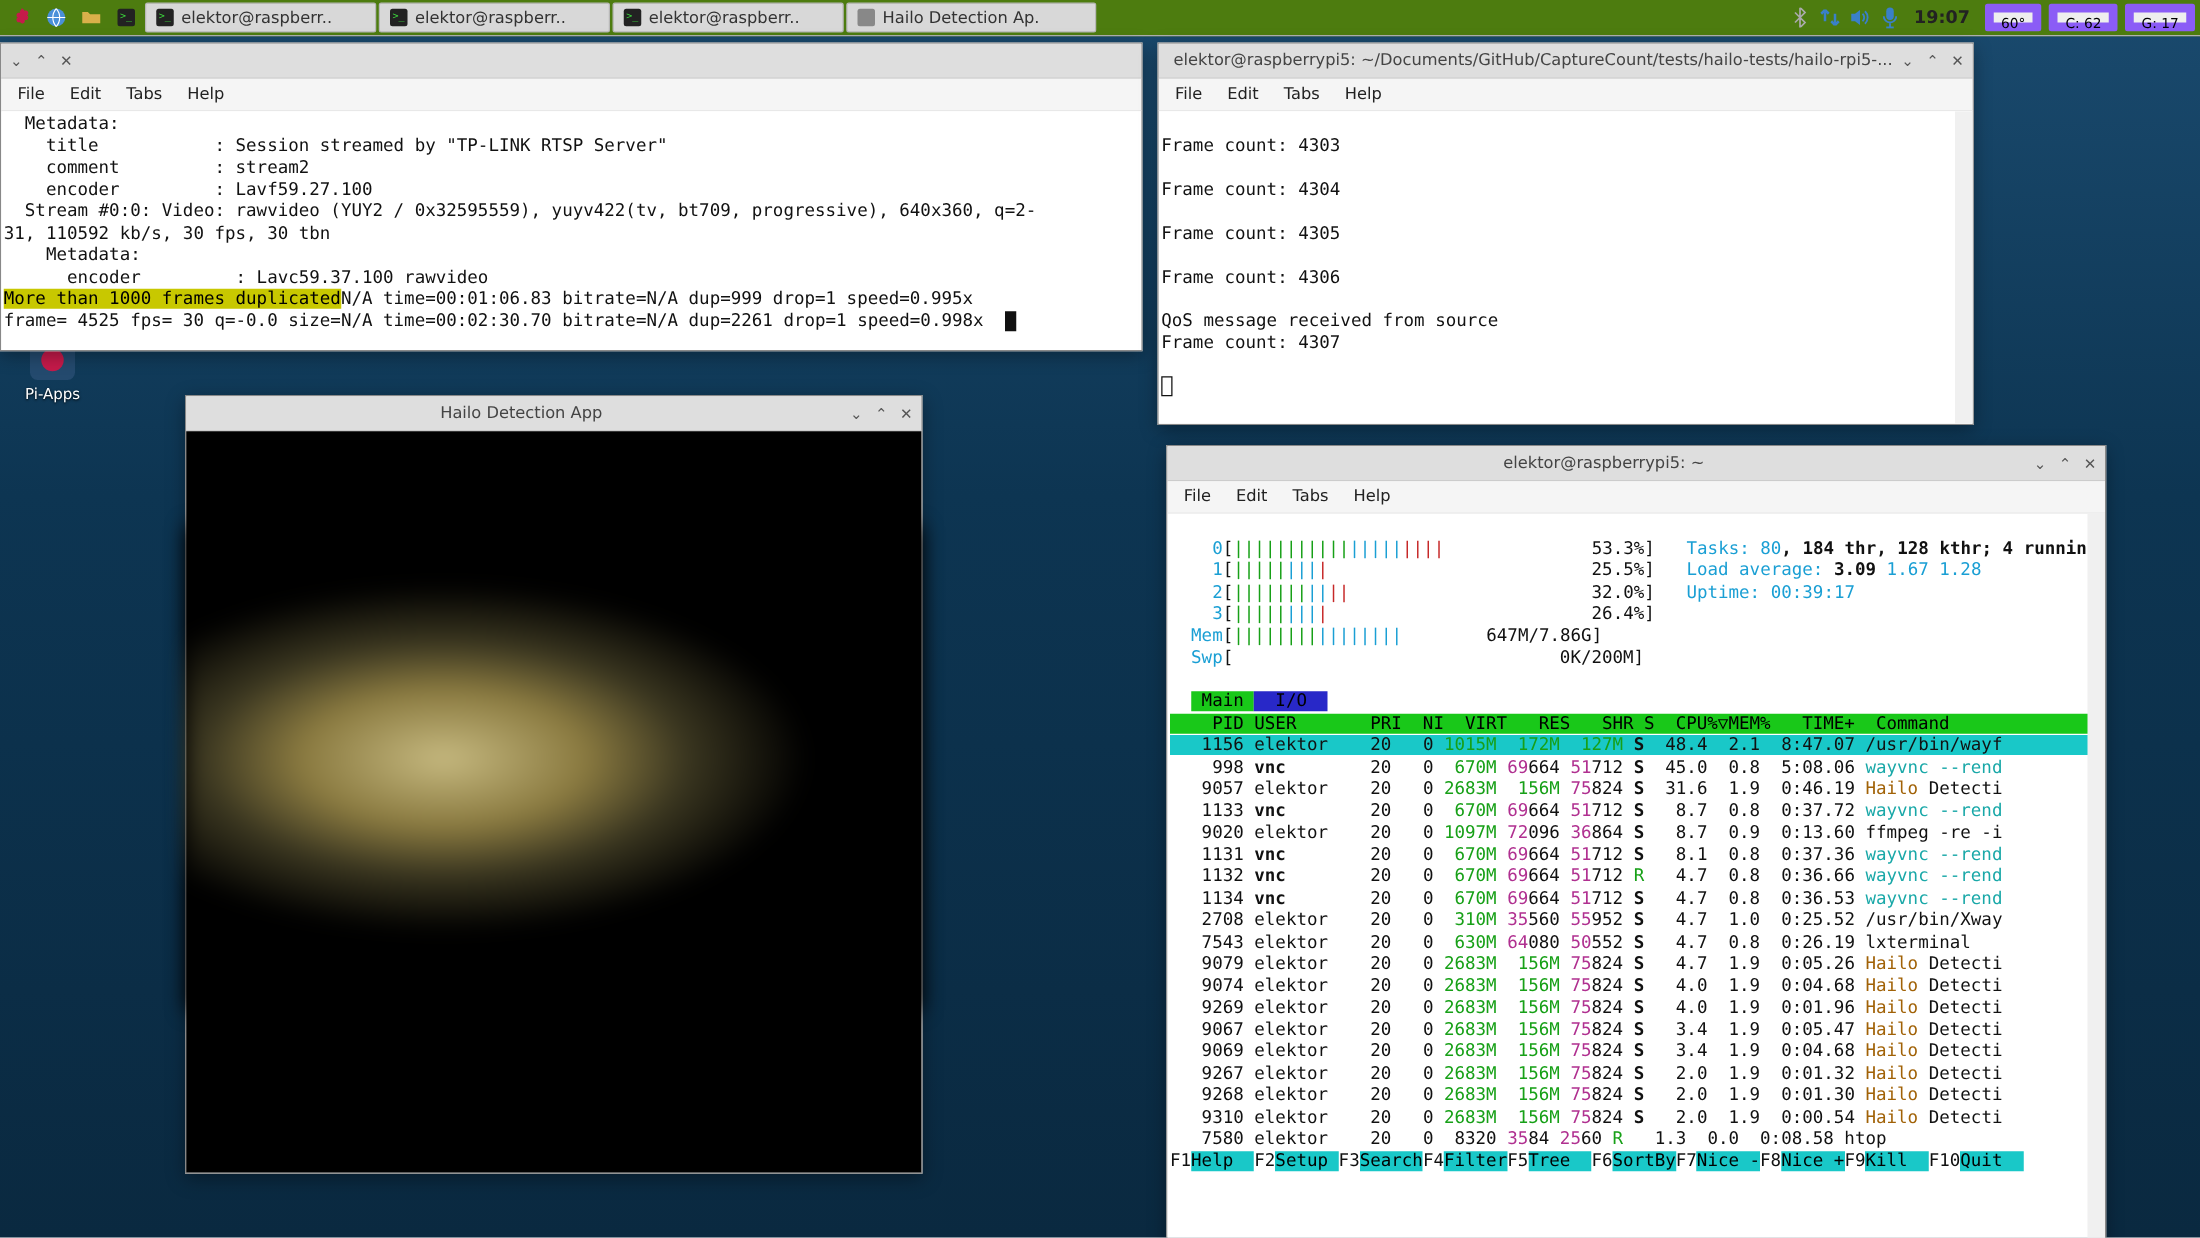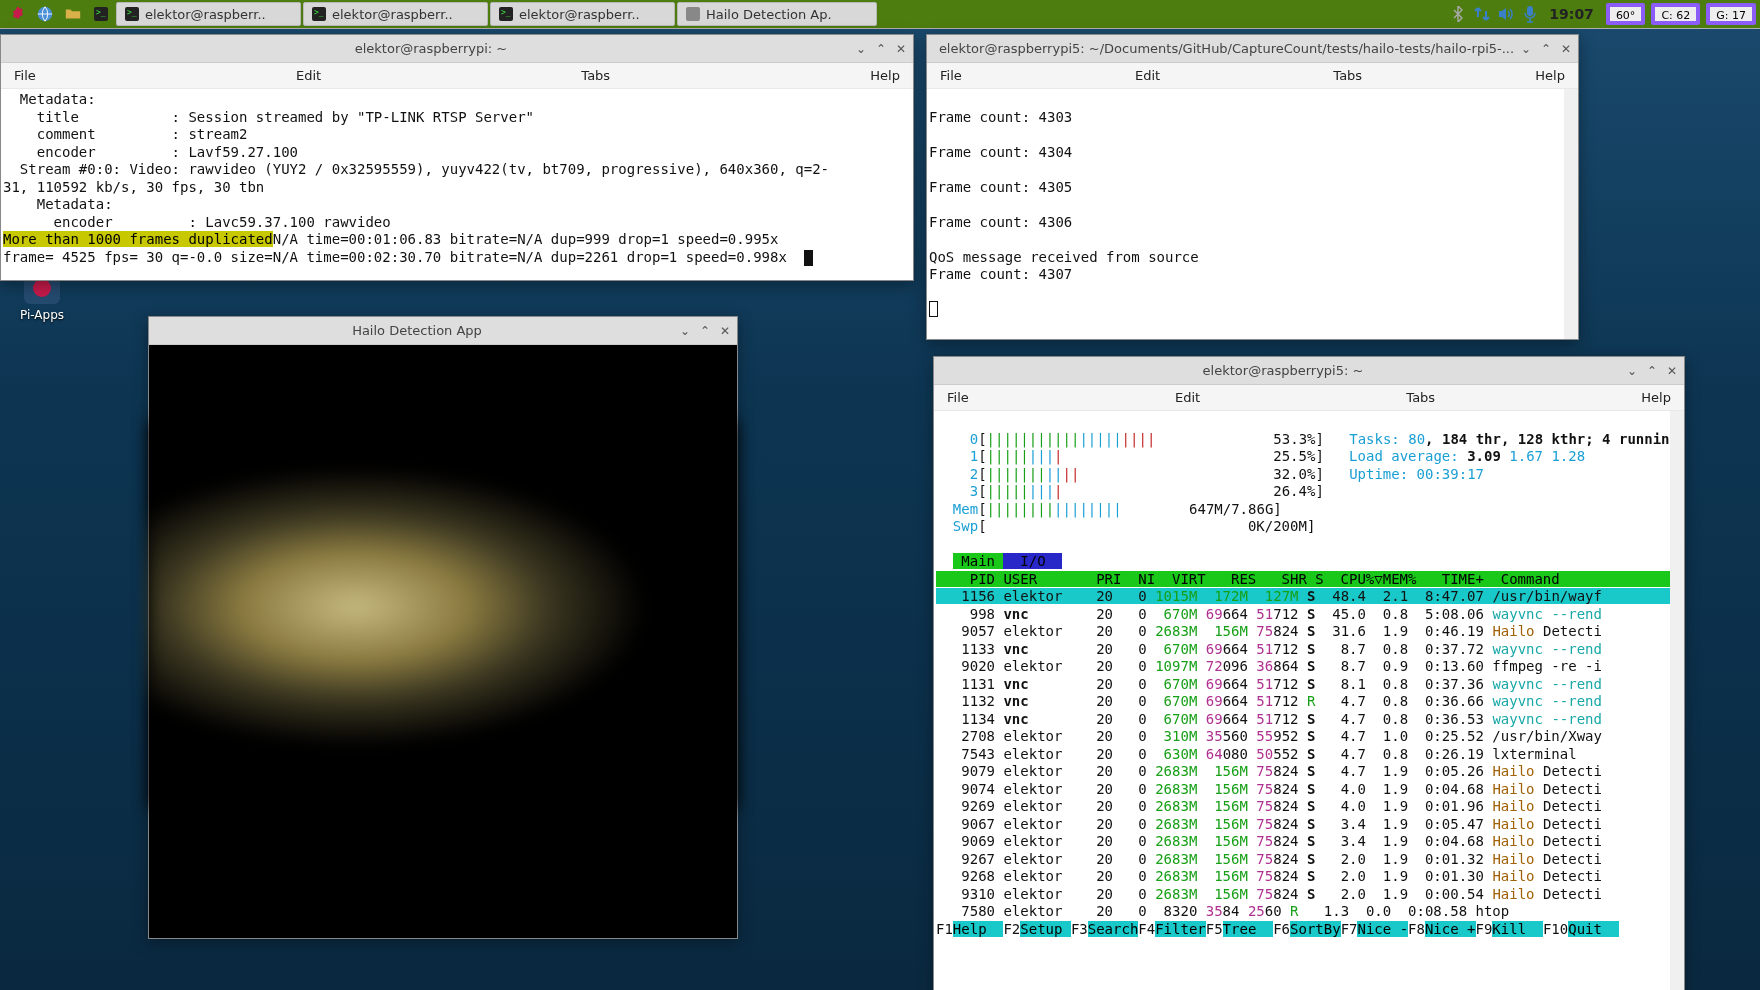--- a/index.html
+++ b/index.html
@@ -48,21 +48,21 @@
     display: flex; align-items: center; justify-content: center;
     color: #666;
   }
   .tray-text {
     font-size: 14px; font-weight: bold;
     padding: 0 6px;
     color: #222;
   }
   .tray-btn {
     height: 22px; padding: 2px 6px;
-    background: #eee; border: 4px solid #8b5cf6;
+    background: #eee; border: 7px solid #8b5cf6;
     border-radius: 2px;
     font-size: 11px;
     margin-left: 4px;
   }
 
   
   .window {
     position: absolute;
     background: #fcfcfc;
     border: 1px solid #888;
@@ -76,27 +76,26 @@
     display: flex; align-items: center;
     padding: 0 6px;
     color: #444;
     font-size: 13px;
   }
   .titlebar .title-text { flex: 1; text-align: center; overflow: hidden; text-overflow: ellipsis; white-space: nowrap; }
   .win-controls { display: flex; gap: 8px; }
   .wc { width: 12px; height: 12px; display: flex; align-items: center; justify-content: center; color: #555; font-size: 12px; line-height: 1;}
   .menubar {
     height: 26px;
-    display: flex; align-items: center; gap: 12px;
+    display: flex; align-items: center; gap: 2px;
     padding: 0 4px;
     background: #f5f5f5;
     border-bottom: 1px solid #e8e8e8;
     color: #222;
     font-size: 13px;
-    justify-content: space-between;
   }
   .menubar span { padding: 3px 9px; border-radius: 2px; }
 
   .term {
     flex: 1;
     background: #fff;
     font-family: "DejaVu Sans Mono", Menlo, Consolas, monospace;
     font-size: 14px;
     line-height: 17.5px;
     padding: 2px 2px;
@@ -230,21 +229,20 @@
 <div class="desk-icon">
   <svg width="36" height="36" viewBox="0 0 36 36">
       <rect width="36" height="36" rx="6" fill="#244a6e"></rect>
       <circle cx="18" cy="20" r="9" fill="#c51a4a"></circle>
     </svg>
   <span>Pi-Apps</span>
 </div>
 
 <div class="window" style="left:0px; top:34px; width:914px; height:247px;">
   <div class="titlebar">
-    <span class="title-text">elektor@raspberrypi: ~</span>
     <div class="win-controls">
       <span class="wc">⌄</span>
       <span class="wc">⌃</span>
       <span class="wc">✕</span>
     </div>
   </div>
   <div class="menubar">
     <span>File</span>
     <span>Edit</span>
     <span>Tabs</span>

